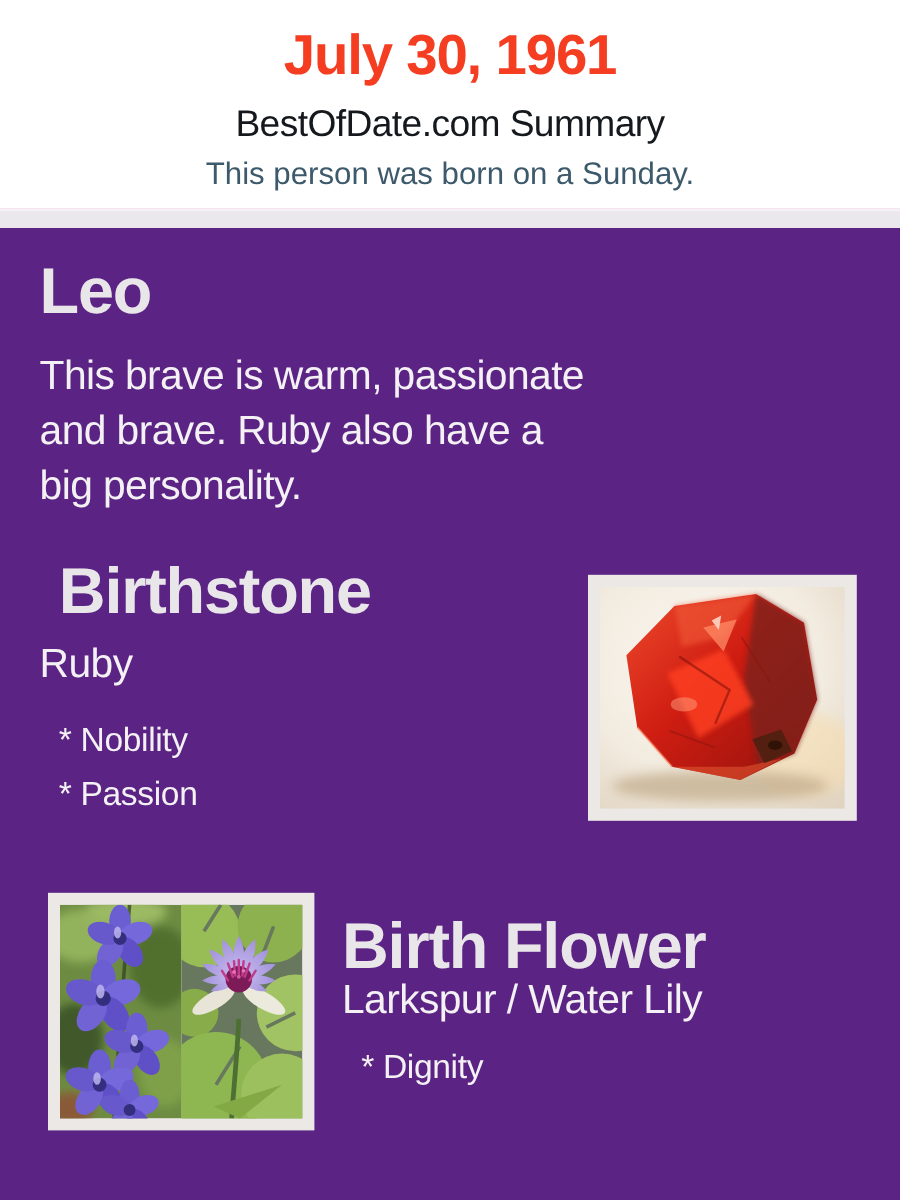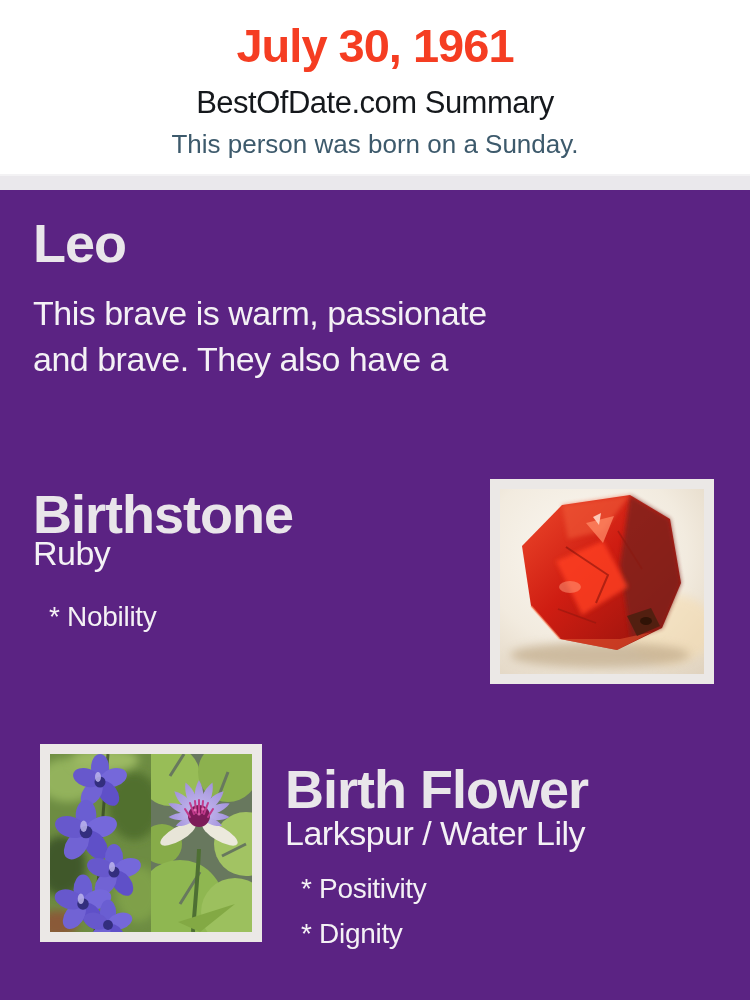--- a/index.html
+++ b/index.html
@@ -49,21 +49,21 @@
   .section-heading{
     font-size:54px;font-weight:700;letter-spacing:-1px;color:var(--heading-light);line-height:1;
   }
   .section-name{
     font-size:34px;font-weight:400;color:var(--body-light);line-height:1.15;letter-spacing:-0.5px;
   }
   .trait-list{margin:16px;padding:0;list-style:none;}
   .trait-item{
     font-size:28px;font-weight:400;color:var(--body-light);line-height:45px;letter-spacing:-0.3px;
   }
-  .birthstone-heading{position:absolute;left:33px;top:276px;margin-top:21px;}
+  .birthstone-heading{position:absolute;left:49px;top:276px;}
   .birthstone-name{position:absolute;left:33px;top:344px;}
   .birthstone-traits{position:absolute;left:33px;top:388px;}
   .birthflower-heading{position:absolute;left:285px;top:572px;}
   .birthflower-name{position:absolute;left:285px;top:624px;}
   .birthflower-traits{position:absolute;left:285px;top:660px;}
   
   .photo-frame{
     position:absolute;margin:0;padding:10px;background:var(--frame-white);
   }
   .photo-frame svg{display:block;}
@@ -81,27 +81,29 @@
     <div class="header-weekday">This person was born on a Sunday.</div>
   </div>
 
   <div class="divider"></div>
 
   <div class="main">
 
     <div class="sign-heading">Leo</div>
     <div class="sign-description">
       <div>This brave is warm, passionate</div>
-      <div>and brave. They also have a</div>
+      <div>and brave. Ruby also have a</div>
+      <div>big personality.</div>
     </div>
 
     <div class="section-heading birthstone-heading">Birthstone</div>
     <div class="section-name birthstone-name">Ruby</div>
     <ul class="trait-list birthstone-traits">
       <li class="trait-item">* Nobility</li>
+      <li class="trait-item">* Passion</li>
     </ul>
 
     <figure class="photo-frame ruby-frame">
       <svg width="204" height="185" viewBox="0 0 204 185" role="img">
         <defs>
           <radialGradient id="rbg" cx="0.42" cy="0.35" r="0.9">
             <stop offset="0" stop-color="#fbf8f3"></stop>
             <stop offset="0.55" stop-color="#f2ebdf"></stop>
             <stop offset="1" stop-color="#ded0bb"></stop>
           </radialGradient>
@@ -249,18 +251,17 @@
           <circle cx="145" cy="56" r="1.6" fill="#e472b4"></circle>
           <circle cx="153" cy="55" r="1.6" fill="#e472b4"></circle>
           <circle cx="149" cy="60" r="1.6" fill="#d25ba2"></circle>
         </g>
       </svg>
     </figure>
 
     <div class="section-heading birthflower-heading">Birth Flower</div>
     <div class="section-name birthflower-name">Larkspur / Water Lily</div>
     <ul class="trait-list birthflower-traits">
-      <li class="trait-item">* Positivity</li>
       <li class="trait-item">* Dignity</li>
     </ul>
 
   </div>
 </div>
 
 </body></html>

